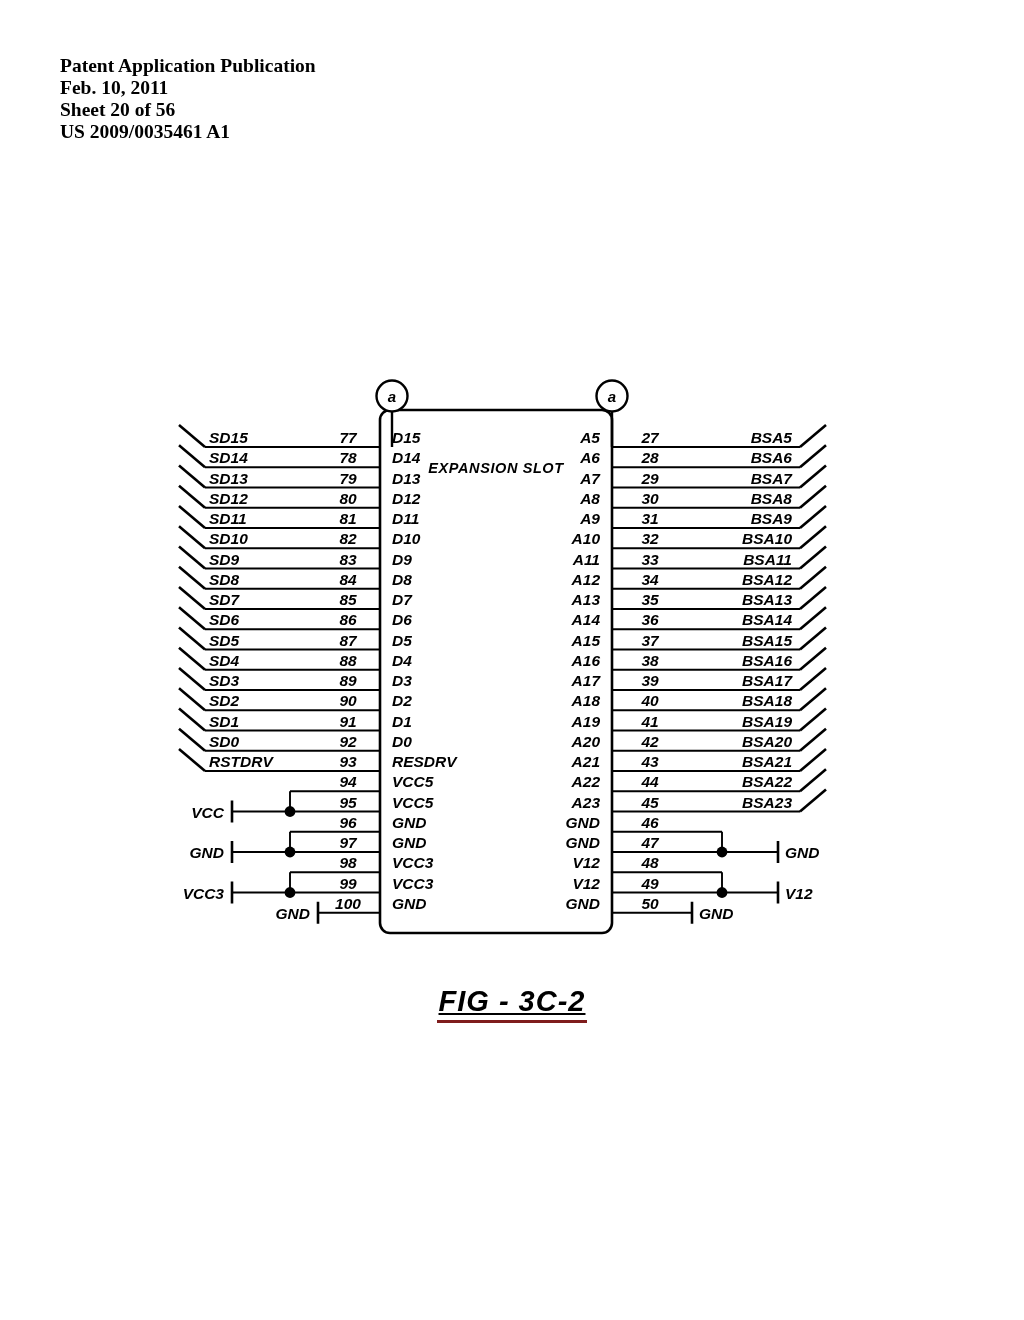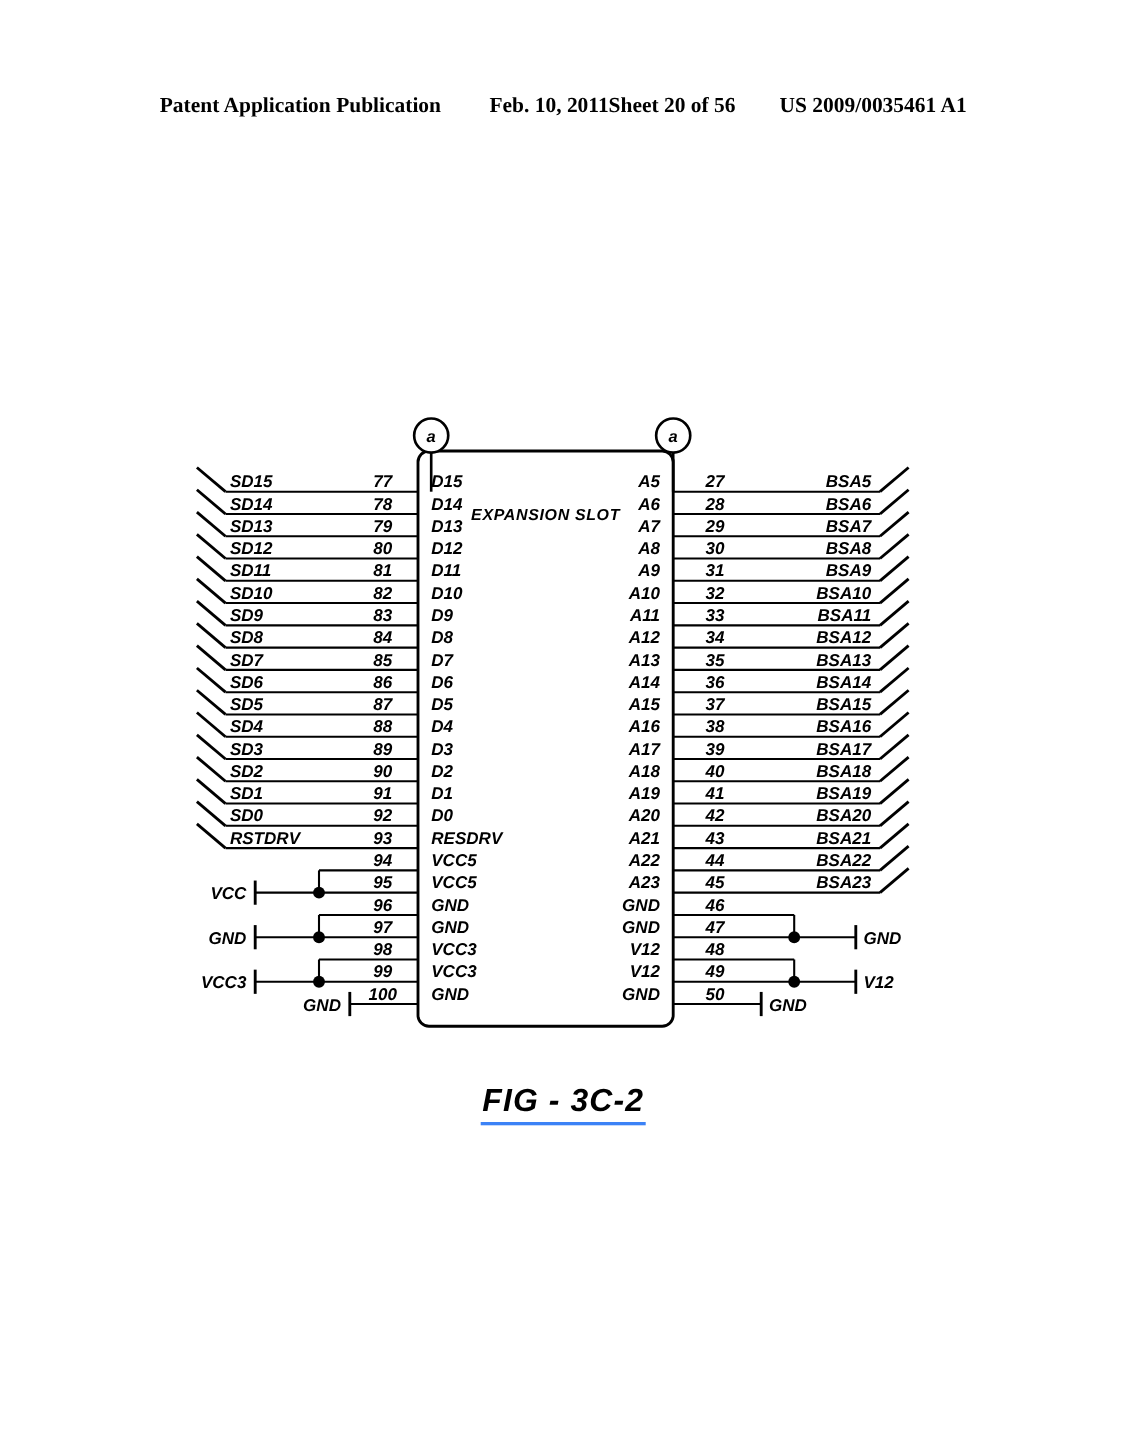--- a/index.html
+++ b/index.html
@@ -24,23 +24,24 @@
     width: 1024px;
     height: 26px;
     display: flex;
     justify-content: center;
     align-items: baseline;
     font-family: "Liberation Serif", serif;
     font-weight: bold;
     font-size: 19.5px;
     letter-spacing: 0px;
     white-space: nowrap;
+    flex-direction: column;
   }
   #page-header .hdr-pub { }
-  #page-header .hdr-date { margin-left: 44px; }
+  #page-header .hdr-date { margin-left: 60px; }
   #page-header .hdr-sheet { }
   #page-header .hdr-patno { margin-left: 40px; }
 
   
   #schematic {
     position: absolute;
     left: 0;
     top: 0;
     width: 1024px;
     height: 1320px;
@@ -70,23 +71,24 @@
     top: 985px;
     width: 1024px;
     text-align: center;
     font-family: "Liberation Sans", sans-serif;
     font-style: italic;
     font-weight: bold;
     font-size: 29px;
     letter-spacing: 1px;
   }
   #fig-caption span.capinner {
-    border-bottom: 3px solid #3b82f6;
+    border-bottom: 3px solid #7f1d1d;
     padding: 0 2px 2px 2px;
     display: inline-block;
+    text-decoration: underline;
   }
 </style>
 </head>
 <body>
 
 <div id="page-header">
   <span class="hdr-pub">Patent Application Publication</span>
   <span class="hdr-date">Feb. 10, 2011</span>
   <span class="hdr-sheet">Sheet 20 of 56</span>
   <span class="hdr-patno">US 2009/0035461 A1</span>

